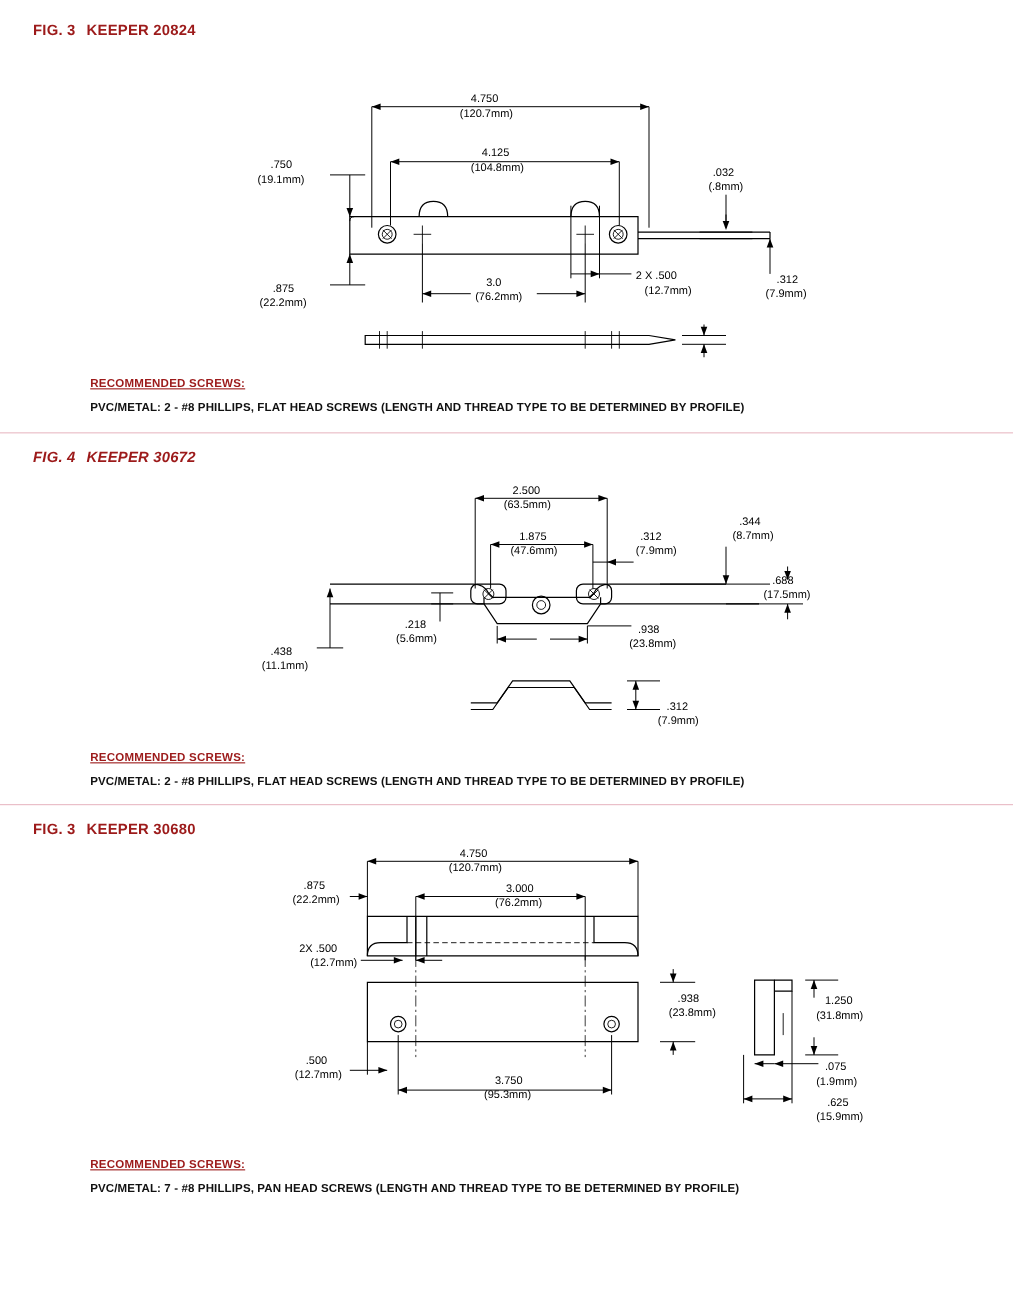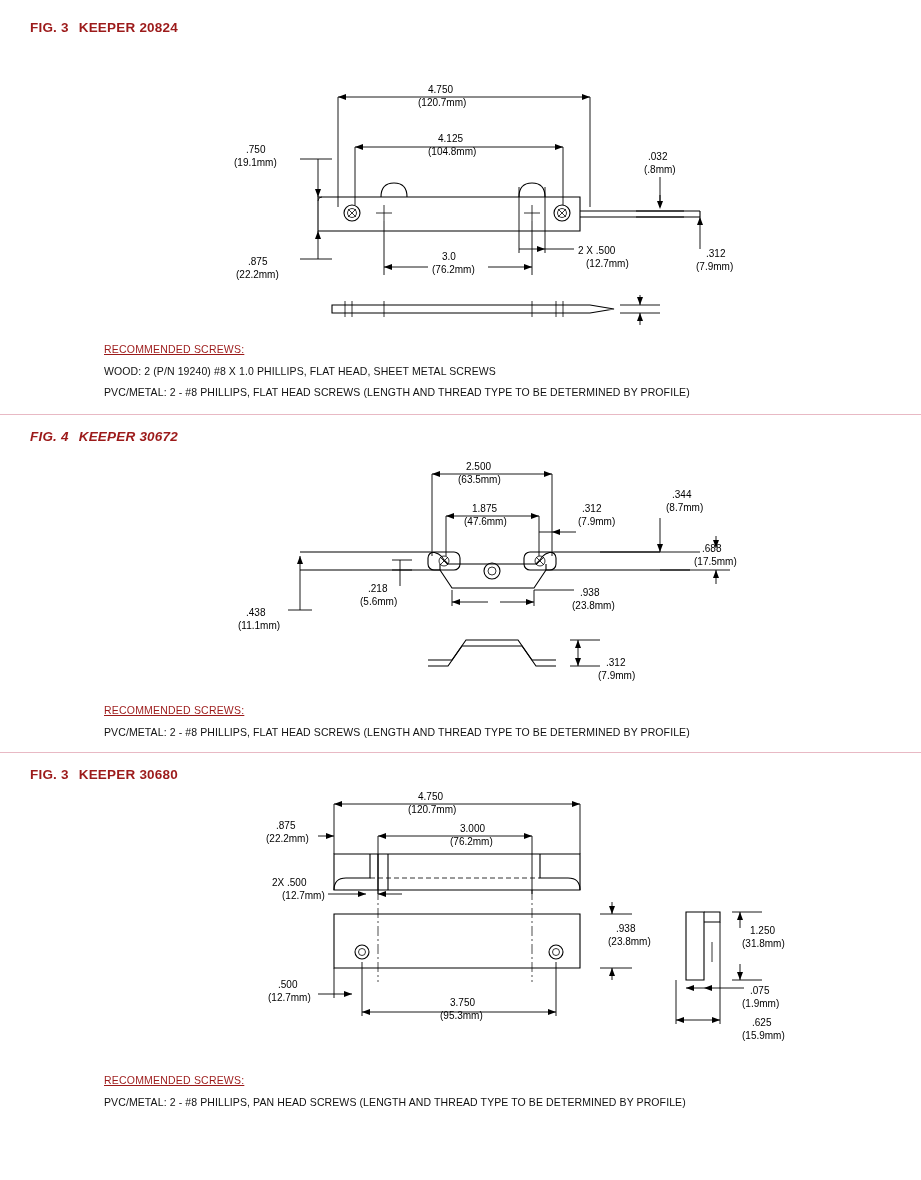--- a/index.html
+++ b/index.html
@@ -30,22 +30,23 @@
     height: 1px;
     background: #e8b9c4;
     margin: 0 0 0 0;
     width: 921px;
   }
   .drawing {
     position: relative;
     width: 921px;
   }
   .notes {
-    padding-left: 104px;
+    padding-left: 82px;
     margin-top: 4px;
+    font-weight: bold;
   }
   .notes .hdr {
     color: #9c1a1a;
     font-size: 10.5px;
     text-decoration: underline;
     letter-spacing: .2px;
     margin-bottom: 10px;
   }
   .notes .line {
     font-size: 10.5px;
@@ -174,21 +175,20 @@
       <line class="dim" x1="620" y1="278" x2="660" y2="278"></line>
       <line class="dim" x1="640" y1="260" x2="640" y2="270"></line>
       <path d="M640,270 l-3,-8 l6,0 z" fill="#000"></path>
       <line class="dim" x1="640" y1="278" x2="640" y2="290"></line>
       <path d="M640,278 l-3,8 l6,0 z" fill="#000"></path>
     </svg>
   </div>
 
   <div class="notes" style="margin-top:18px;">
     <div class="hdr">RECOMMENDED SCREWS:</div>
-    <div class="line">WOOD: 2 (P/N 19240) #8 X 1.0 PHILLIPS, FLAT HEAD, SHEET METAL SCREWS</div>
     <div class="line">PVC/METAL: 2 - #8 PHILLIPS, FLAT HEAD SCREWS (LENGTH AND THREAD TYPE TO BE DETERMINED BY PROFILE)</div>
   </div>
 </div>
 
 <div class="divider" style="margin-top:16px;"></div>
 
 <div class="section">
   <div class="fig-title" style="padding-top:14px;font-style:italic;">
     <span class="num">FIG. 4</span><span>KEEPER 30672</span>
   </div>
@@ -390,15 +390,15 @@
       <line class="dim" x1="676" y1="238" x2="720" y2="238"></line>
       <path d="M676,238 l8,-3 l0,6 z" fill="#000"></path>
       <path d="M720,238 l-8,-3 l0,6 z" fill="#000"></path>
       <line class="dim" x1="676" y1="198" x2="676" y2="242"></line>
       <line class="dim" x1="720" y1="140" x2="720" y2="242"></line>
     </svg>
   </div>
 
   <div class="notes" style="margin-top:2px;">
     <div class="hdr">RECOMMENDED SCREWS:</div>
-    <div class="line">PVC/METAL: 2 - #8 PHILLIPS, PAN HEAD SCREWS (LENGTH AND THREAD TYPE TO BE DETERMINED BY PROFILE)</div>
+    <div class="line">PVC/METAL: 7 - #8 PHILLIPS, PAN HEAD SCREWS (LENGTH AND THREAD TYPE TO BE DETERMINED BY PROFILE)</div>
   </div>
 </div>
 
 </body></html>

